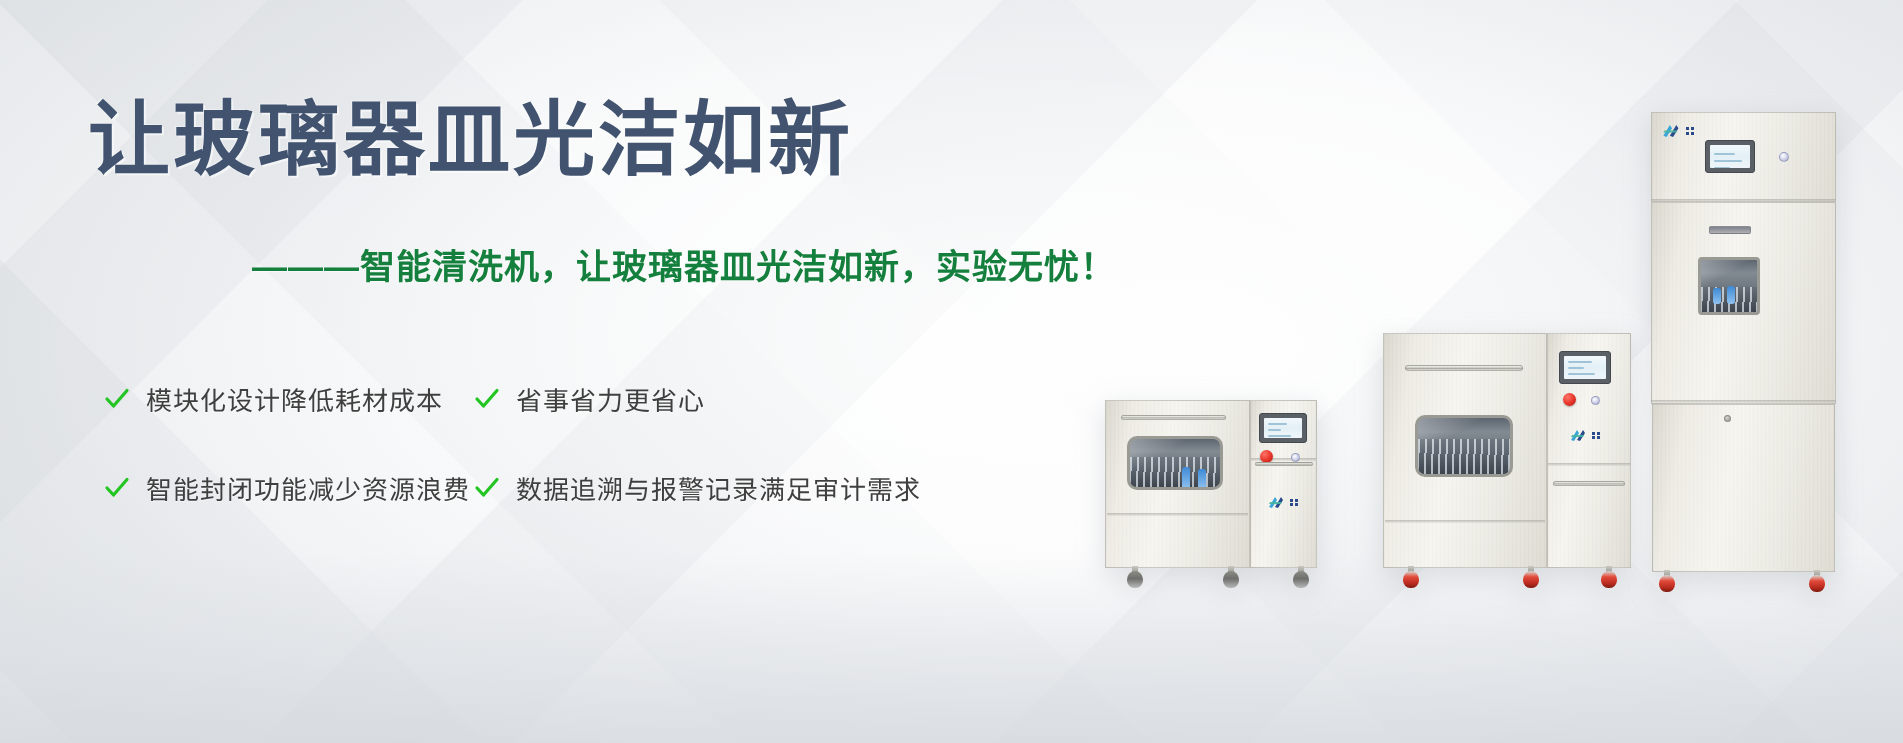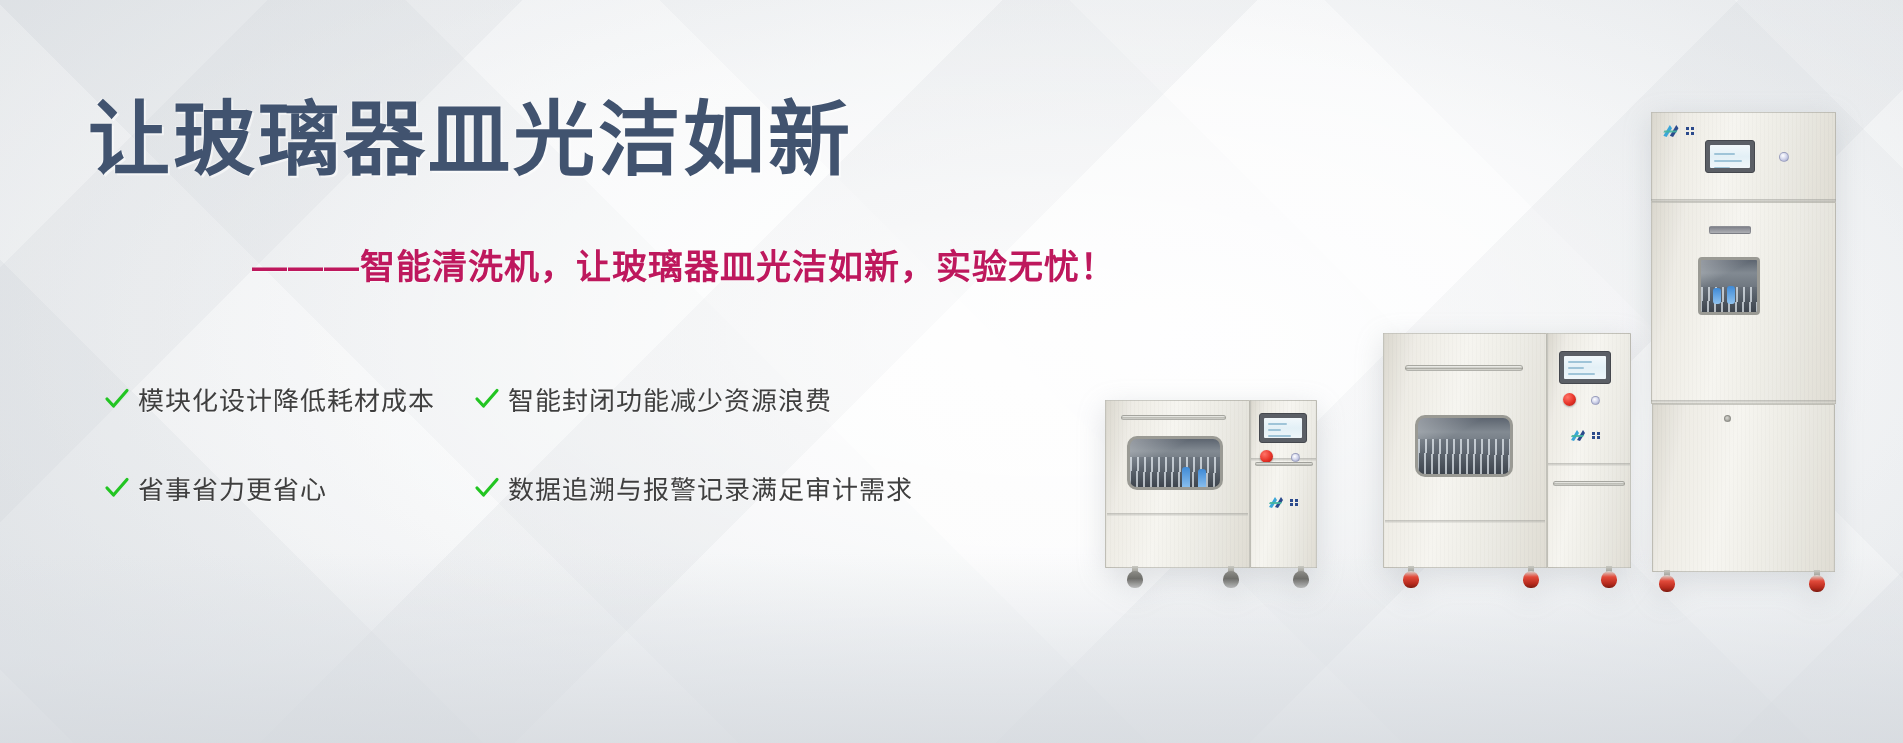--- a/index.html
+++ b/index.html
@@ -86,39 +86,39 @@
     white-space: nowrap;
   }
 
   .subline {
     position: absolute;
     left: 252px;
     top: 238px;
     font-size: 35px;
     font-weight: bold;
     letter-spacing: 1px;
-    color: #be185d;
+    color: #15803d;
     white-space: nowrap;
     text-shadow: 1px 1px 0 rgba(255,255,255,.5);
   }
 
   .features {
     position: absolute;
     left: 104px;
     top: 380px;
     width: 950px;
     display: grid;
     grid-template-columns: 370px auto;
     grid-row-gap: 52px;
     grid-column-gap: 0px;
   }
   .feature {
     display: flex;
     align-items: center;
-    gap: 8px;
+    gap: 16px;
   }
   .check-icon {
     flex: 0 0 auto;
     width: 26px;
     height: 26px;
     display: block;
   }
   .feature-text {
     font-size: 26px;
     color: #3f3f3f;
@@ -450,28 +450,28 @@
         <svg class="check-icon" viewBox="0 0 26 26">
           <path d="M3 13 L9.5 20 L23 4.5" fill="none" stroke="#22c522" stroke-width="3.2" stroke-linecap="round" stroke-linejoin="round"></path>
         </svg>
         <span class="feature-text">模块化设计降低耗材成本</span>
       </div>
 
       <div class="feature">
         <svg class="check-icon" viewBox="0 0 26 26">
           <path d="M3 13 L9.5 20 L23 4.5" fill="none" stroke="#22c522" stroke-width="3.2" stroke-linecap="round" stroke-linejoin="round"></path>
         </svg>
-        <span class="feature-text">智能封闭功能减少资源浪费</span>
+        <span class="feature-text">省事省力更省心</span>
       </div>
 
       <div class="feature">
         <svg class="check-icon" viewBox="0 0 26 26">
           <path d="M3 13 L9.5 20 L23 4.5" fill="none" stroke="#22c522" stroke-width="3.2" stroke-linecap="round" stroke-linejoin="round"></path>
         </svg>
-        <span class="feature-text">省事省力更省心</span>
+        <span class="feature-text">智能封闭功能减少资源浪费</span>
       </div>
 
       <div class="feature">
         <svg class="check-icon" viewBox="0 0 26 26">
           <path d="M3 13 L9.5 20 L23 4.5" fill="none" stroke="#22c522" stroke-width="3.2" stroke-linecap="round" stroke-linejoin="round"></path>
         </svg>
         <span class="feature-text">数据追溯与报警记录满足审计需求</span>
       </div>
 
     </div>

